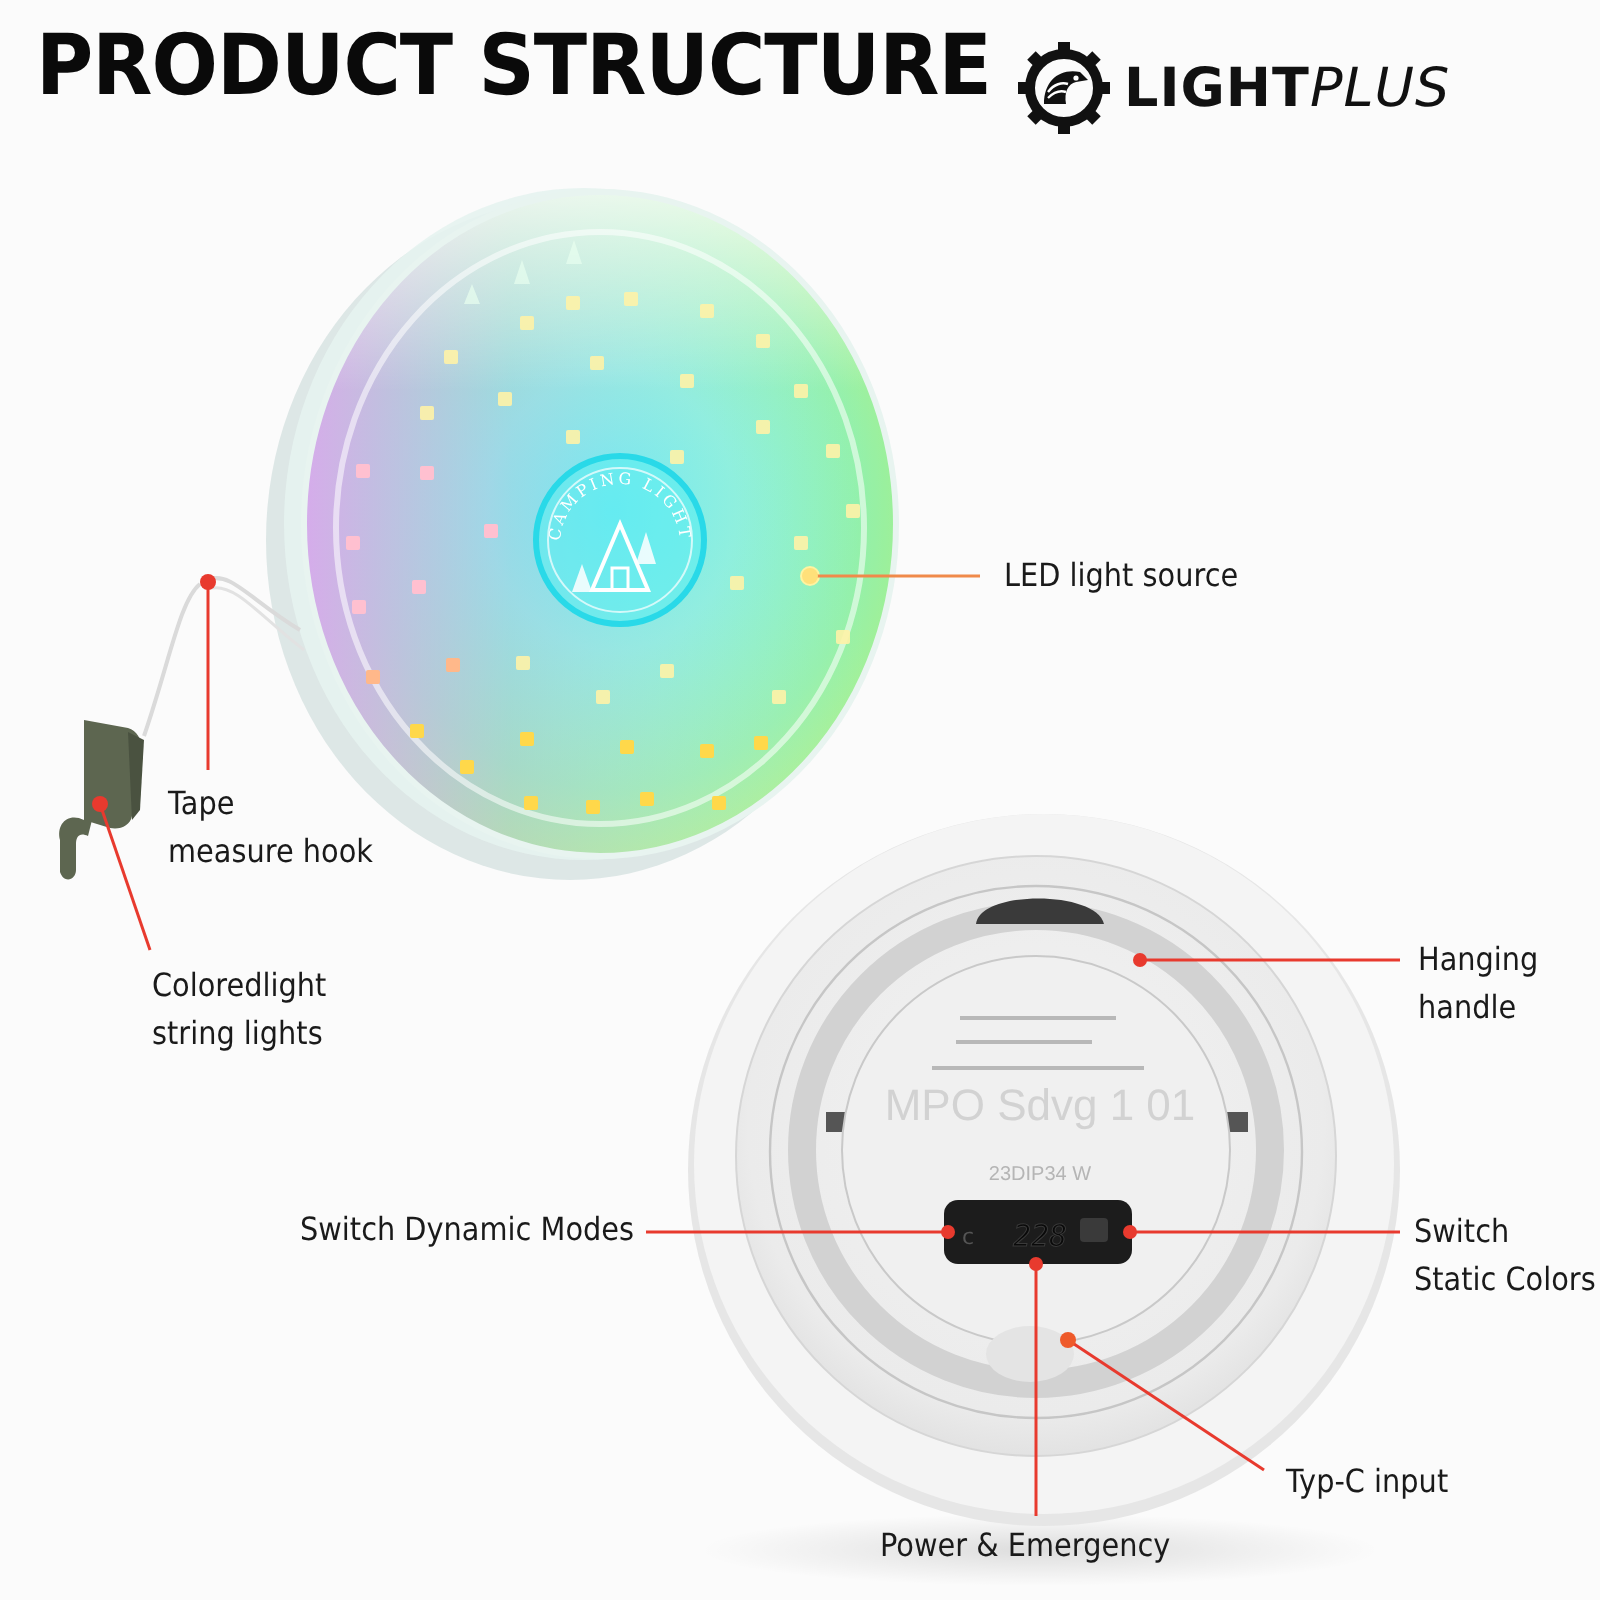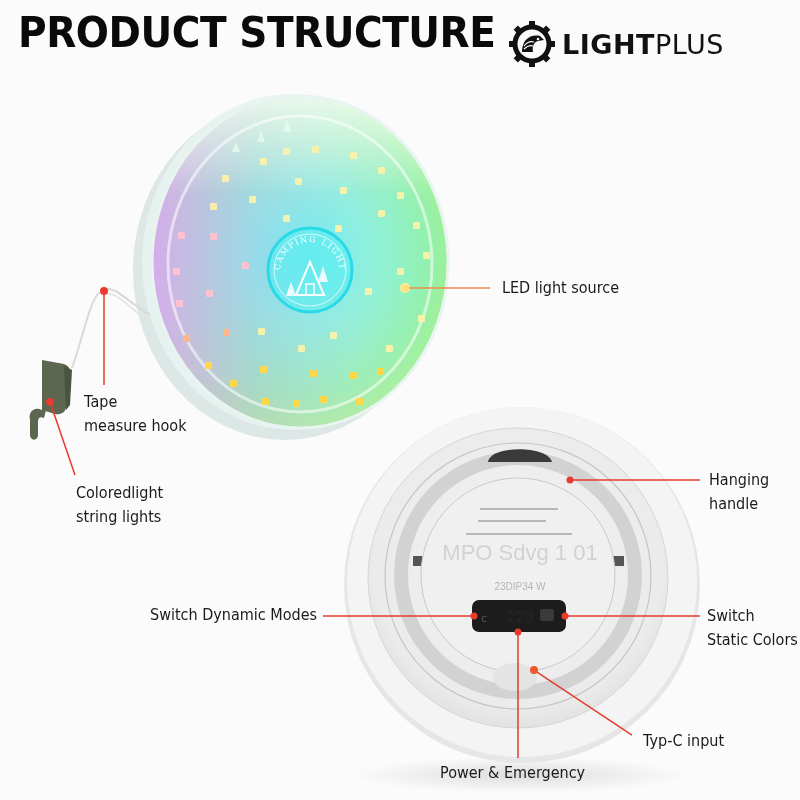--- a/index.html
+++ b/index.html
@@ -2,21 +2,21 @@
 <html><head>
 <meta charset="utf-8">
 <style>
   html, body { margin:0; padding:0; }
   body { width:800px; height:800px; position:relative; overflow:hidden; background:#fbfbfb; font-family:"Liberation Sans", sans-serif; color:#111; }
   .abs { position:absolute; }
   .title { left:18px; top:8px; font-size:42px; font-weight:bold; letter-spacing:-0.5px; color:#0a0a0a; font-family:"DejaVu Sans", sans-serif; transform:scaleX(0.93); transform-origin:left top; }
   .logo { left:508px; top:22px; height:44px; display:flex; align-items:center; }
   .logo-text { font-family:"DejaVu Sans", sans-serif; font-size:27px; color:#111; margin-left:6px; letter-spacing:0.5px; }
   .logo-text b { font-weight:900; }
-  .logo-text span { font-weight:normal; }
+  .logo-text span { font-weight:normal;font-style:italic; }
   .label { font-size:16px; color:#1a1a1a; line-height:24px; font-family:"DejaVu Sans", sans-serif; transform:scaleX(0.9); transform-origin:left top; white-space:nowrap; }
   svg { display:block; }
 </style>
 </head>
 <body>
 
 <div class="abs title">PRODUCT STRUCTURE</div>
 
 <div class="abs logo">
   <svg width="48" height="48" viewBox="0 0 48 48">

